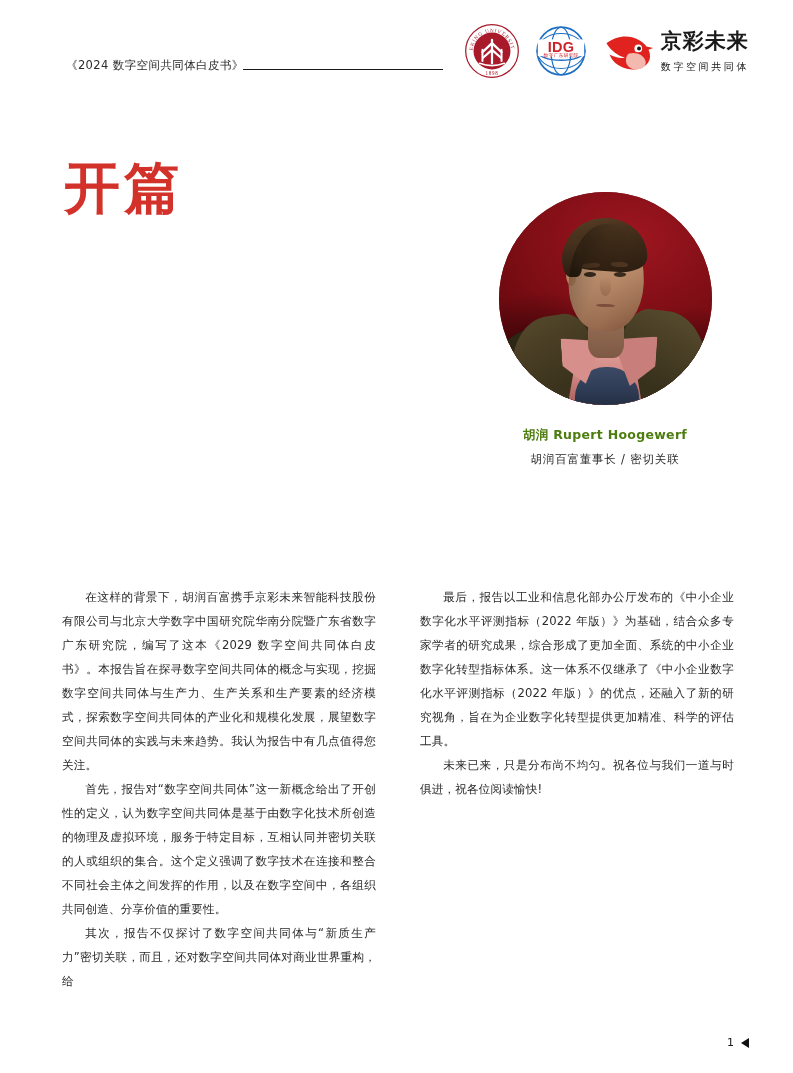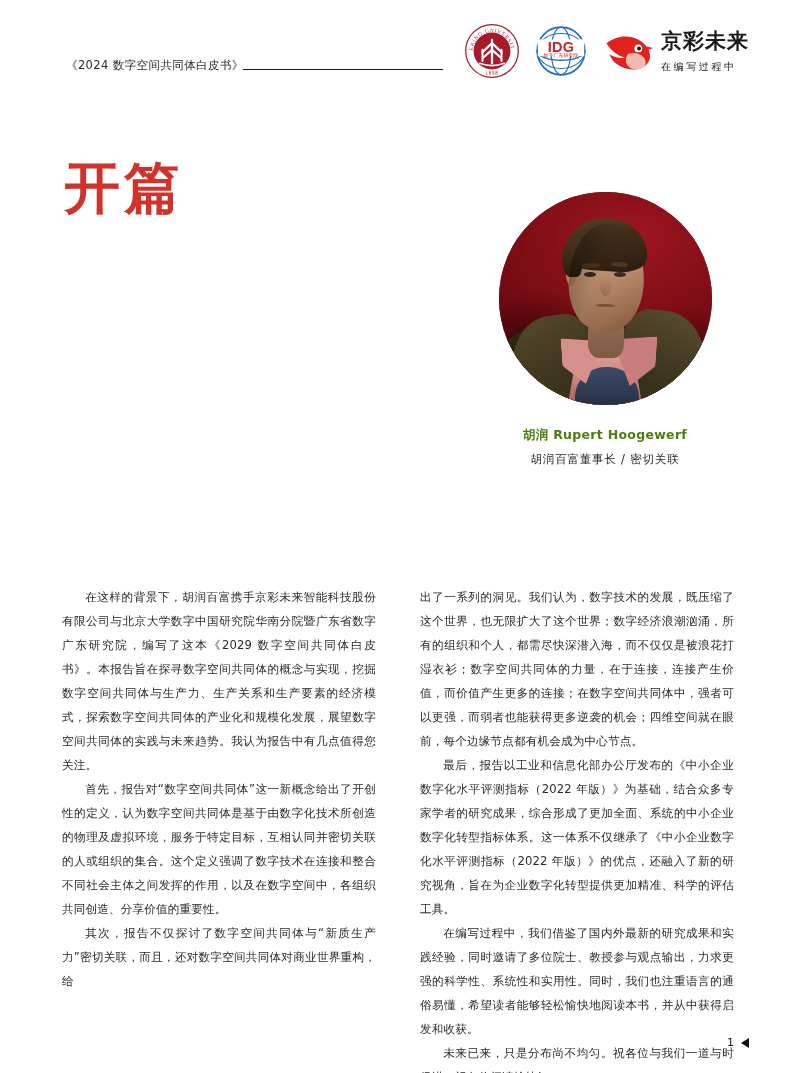--- a/index.html
+++ b/index.html
@@ -367,21 +367,21 @@
       <div class="logo-jcwl">
         <svg class="jcwl-bird" viewBox="0 0 100 78">
           <path d="M8 24 C22 12 42 8 58 12 C78 17 94 33 93 50 C92 66 76 76 58 75 C36 74 20 62 14 46 C25 52 36 54 44 52 C30 48 18 40 8 24 Z" fill="#e0231e"></path>
           <path d="M52 44 C66 40 80 46 84 58 C87 68 78 75 66 75 C54 75 46 67 46 58 C46 51 48 46 52 44 Z" fill="#f3b8ae"></path>
           <circle cx="70" cy="34" r="7.5" fill="#ffffff"></circle>
           <circle cx="71.5" cy="34" r="3.8" fill="#1a1a1a"></circle>
           <path d="M86 30 L99 33 L86 38 Z" fill="#e0231e"></path>
         </svg>
         <div class="jcwl-words">
           <div class="jcwl-main">京彩未来</div>
-          <div class="jcwl-sub">在编写过程中</div>
+          <div class="jcwl-sub">数字空间共同体</div>
         </div>
       </div>
 
     </div>
   </div>
 
   <div class="section-title">开篇</div>
 
   <div class="portrait-block">
     <div class="portrait">
@@ -413,23 +413,21 @@
     </div>
   </div>
 
   <div class="body-cols">
     <div class="col">
       <p>在这样的背景下，胡润百富携手京彩未来智能科技股份有限公司与北京大学数字中国研究院华南分院暨广东省数字广东研究院，编写了这本《2029 数字空间共同体白皮书》。本报告旨在探寻数字空间共同体的概念与实现，挖掘数字空间共同体与生产力、生产关系和生产要素的经济模式，探索数字空间共同体的产业化和规模化发展，展望数字空间共同体的实践与未来趋势。我认为报告中有几点值得您关注。</p>
       <p>首先，报告对“数字空间共同体”这一新概念给出了开创性的定义，认为数字空间共同体是基于由数字化技术所创造的物理及虚拟环境，服务于特定目标，互相认同并密切关联的人或组织的集合。这个定义强调了数字技术在连接和整合不同社会主体之间发挥的作用，以及在数字空间中，各组织共同创造、分享价值的重要性。</p>
       <p>其次，报告不仅探讨了数字空间共同体与“新质生产力”密切关联，而且，还对数字空间共同体对商业世界重构，给</p>
     </div>
     <div class="col">
-      <p class="cont">出了一系列的洞见。我们认为，数字技术的发展，既压缩了这个世界，也无限扩大了这个世界；数字经济浪潮汹涌，所有的组织和个人，都需尽快深潜入海，而不仅仅是被浪花打湿衣衫；数字空间共同体的力量，在于连接，连接产生价值，而价值产生更多的连接；在数字空间共同体中，强者可以更强，而弱者也能获得更多逆袭的机会；四维空间就在眼前，每个边缘节点都有机会成为中心节点。</p>
       <p>最后，报告以工业和信息化部办公厅发布的《中小企业数字化水平评测指标（2022 年版）》为基础，结合众多专家学者的研究成果，综合形成了更加全面、系统的中小企业数字化转型指标体系。这一体系不仅继承了《中小企业数字化水平评测指标（2022 年版）》的优点，还融入了新的研究视角，旨在为企业数字化转型提供更加精准、科学的评估工具。</p>
-      <p>在编写过程中，我们借鉴了国内外最新的研究成果和实践经验，同时邀请了多位院士、教授参与观点输出，力求更强的科学性、系统性和实用性。同时，我们也注重语言的通俗易懂，希望读者能够轻松愉快地阅读本书，并从中获得启发和收获。</p>
       <p>未来已来，只是分布尚不均匀。祝各位与我们一道与时俱进，祝各位阅读愉快!</p>
     </div>
   </div>
 
   <div class="footer">
     <span class="page-num">1</span>
     <span class="page-arrow"></span>
   </div>
 
 </div>

